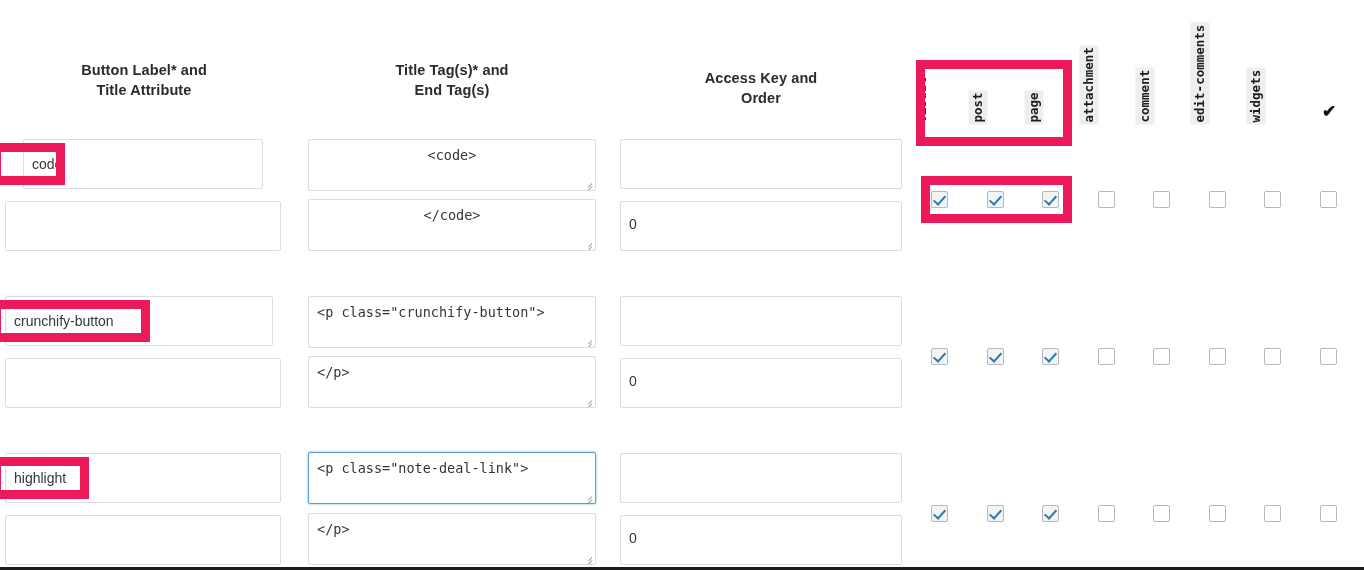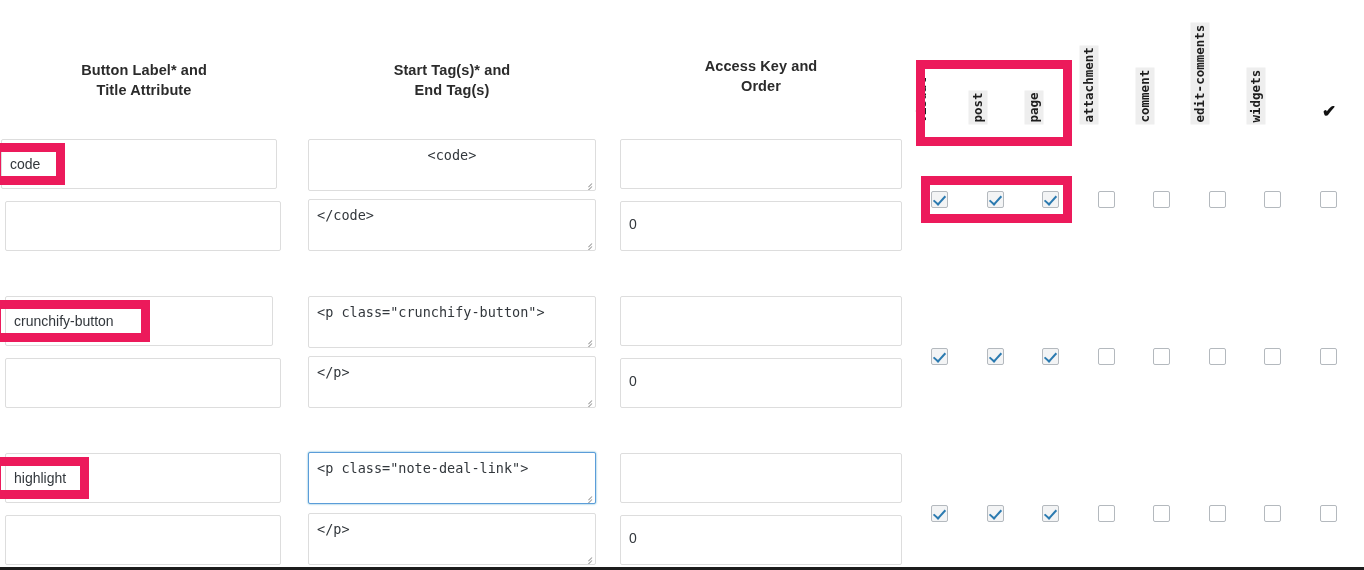--- a/index.html
+++ b/index.html
@@ -164,25 +164,25 @@
 <body>
 
 <div class="stage">
 
   <div class="col-head" style="left:6px; top:60px; width:276px;">
     <span class="l1">Button Label* and</span>
     <span class="l2">Title Attribute</span>
   </div>
 
   <div class="col-head" style="left:308px; top:60px; width:288px;">
-    <span class="l1">Start Tag(s)* and</span>
+    <span class="l1">Title Tag(s)* and</span>
     <span class="l2">End Tag(s)</span>
   </div>
 
-  <div class="col-head" style="left:620px; top:56px; width:282px;">
+  <div class="col-head" style="left:620px; top:68px; width:282px;">
     <span class="l1">Access Key and</span>
     <span class="l2">Order</span>
   </div>
 
   <div class="vhead-wrap" style="left:931px; top:4px; height:120px;">
     <span class="vhead">Visual</span>
   </div>
   <div class="vhead-wrap" style="left:987px; top:4px; height:120px;">
     <span class="vhead code-bg">post</span>
   </div>
@@ -197,35 +197,35 @@
   </div>
   <div class="vhead-wrap" style="left:1209px; top:4px; height:120px;">
     <span class="vhead code-bg">edit-comments</span>
   </div>
   <div class="vhead-wrap" style="left:1265px; top:4px; height:120px;">
     <span class="vhead code-bg">widgets</span>
   </div>
 
   <div class="check-head" style="left:1322px; top:103px;">✔</div>
 
-  <div class="tfield" style="left:1px; top:139px; width:276px; height:50px;padding-left:8px;">code</div>
+  <div class="tfield" style="left:23px; top:139px; width:240px; height:50px;padding-left:8px;">code</div>
 
   <div class="tfield mono" style="left:308px; top:139px; width:288px; height:52px;justify-content:center;">
     <span>&lt;code&gt;</span>
     <span class="grip">
         <i class="g1"></i>
         <i class="g2"></i>
       </span>
   </div>
 
   <div class="tfield" style="left:620px; top:139px; width:282px; height:50px;"></div>
 
   <div class="tfield" style="left:5px; top:201px; width:276px; height:50px;"></div>
 
-  <div class="tfield mono" style="left:308px; top:199px; width:288px; height:52px;">
+  <div class="tfield mono" style="left:308px; top:199px; width:288px; height:52px;justify-content:center;">
     <span>&lt;/code&gt;</span>
     <span class="grip">
         <i class="g1"></i>
         <i class="g2"></i>
       </span>
   </div>
 
   <div class="tfield order" style="left:620px; top:201px; width:282px; height:50px;">0</div>
 
   <div class="cbox on" style="left:931px; top:191px;"></div>

